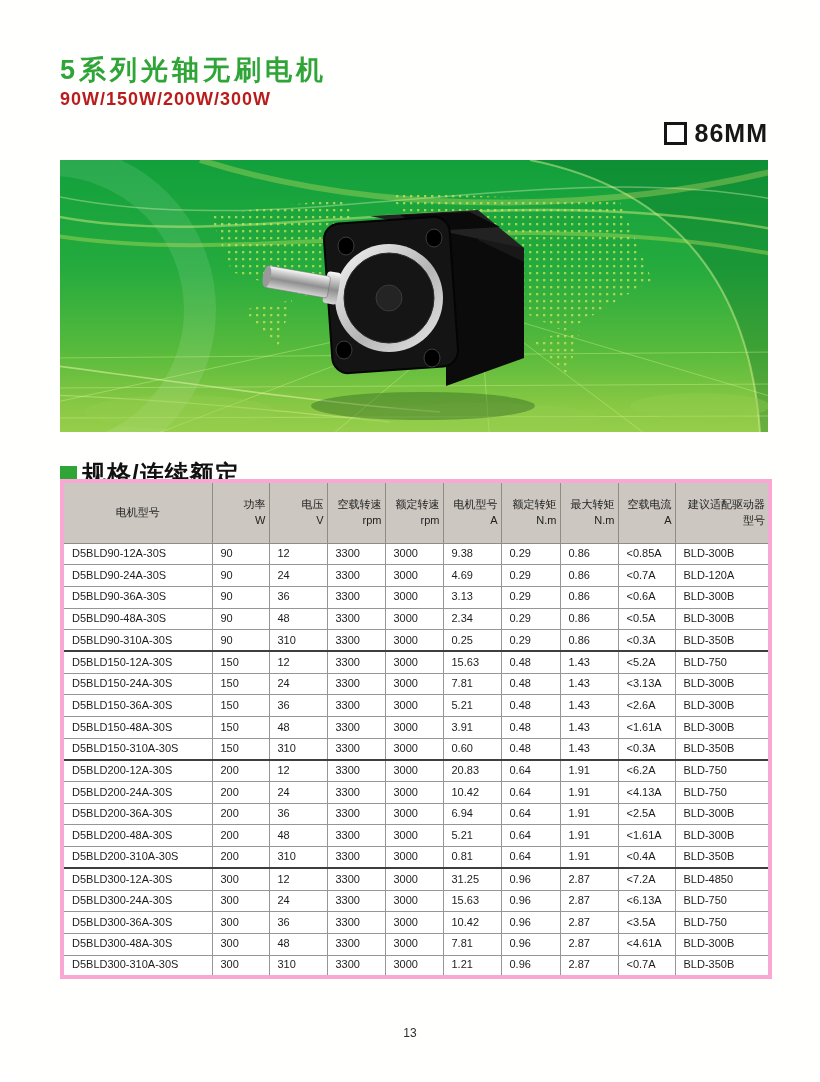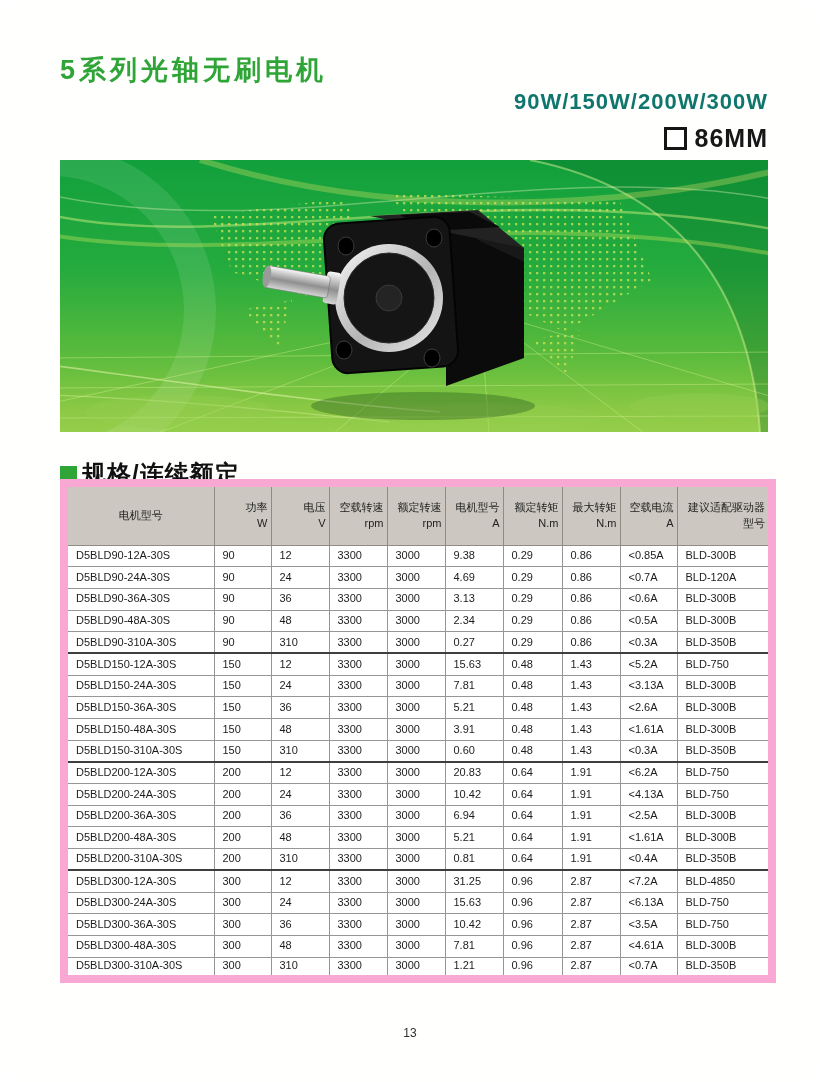--- a/index.html
+++ b/index.html
@@ -10,42 +10,42 @@
     color:#1a1a1a;
   }
   .page { position:relative; width:820px; height:1082px; overflow:hidden; background:#fffffe;border-radius:27px; }
 
   
   .header-block { position:absolute; left:60px; top:55px; width:708px; }
   .title-cn {
     color:#2fa437; font-size:27px; font-weight:bold;
     letter-spacing:4px; line-height:1.15;
   }
-  .title-watts { font-size:22px; font-weight:bold; letter-spacing:1px; margin-top:3px; color:#0f766e;text-align:right; }
+  .title-watts { font-size:18px; font-weight:bold; letter-spacing:1px; margin-top:3px; color:#b91c1c; }
   .size-row { display:flex; align-items:center; margin-top:9px;justify-content:flex-end; }
   .size-square { width:17px; height:17px; border:3px solid #151515; margin-right:8px; background:#fff; }
   .size-label { font-size:25px; font-weight:bold; color:#171717; letter-spacing:1px; }
 
   
   .banner {
     position:absolute; left:60px; top:160px; width:708px; height:272px; overflow:hidden;
   }
   .banner svg { display:block; }
 
   
   .section-header { position:absolute; left:60px; top:443px; display:flex; align-items:center; }
   .green-square { width:17px; height:17px; background:#2fa437; margin-right:5px; }
   .spec-cn { font-size:24px; font-weight:bold; color:#111; letter-spacing:1px; }
   .spec-en { font-size:14px; font-weight:bold; color:#111; margin-left:9px; letter-spacing:0.4px; padding-top:6px;margin-top:40px; }
 
   
   .spec-table {
     position:absolute; left:60px; top:479px; width:708px;
     border-collapse:collapse; table-layout:fixed;
-    border:8px solid #f9a8d4;
+    border:4px solid #f9a8d4;
     font-size:11px;
   }
   .spec-table thead tr { height:62px; }
   .spec-table th {
     background:#ccc8c1; font-weight:400; color:#222;
     text-align:right; vertical-align:middle;
     padding:0 3px 0 8px;
     border:1px solid #8f8b85;
     line-height:1.45;
   }
@@ -292,21 +292,21 @@
           <td>0.86</td>
           <td>&lt;0.5A</td>
           <td>BLD-300B</td>
         </tr>
         <tr class="group-end">
           <td>D5BLD90-310A-30S</td>
           <td>90</td>
           <td>310</td>
           <td>3300</td>
           <td>3000</td>
-          <td>0.27</td>
+          <td>0.25</td>
           <td>0.29</td>
           <td>0.86</td>
           <td>&lt;0.3A</td>
           <td>BLD-350B</td>
         </tr>
         <tr>
           <td>D5BLD150-12A-30S</td>
           <td>150</td>
           <td>12</td>
           <td>3300</td>

